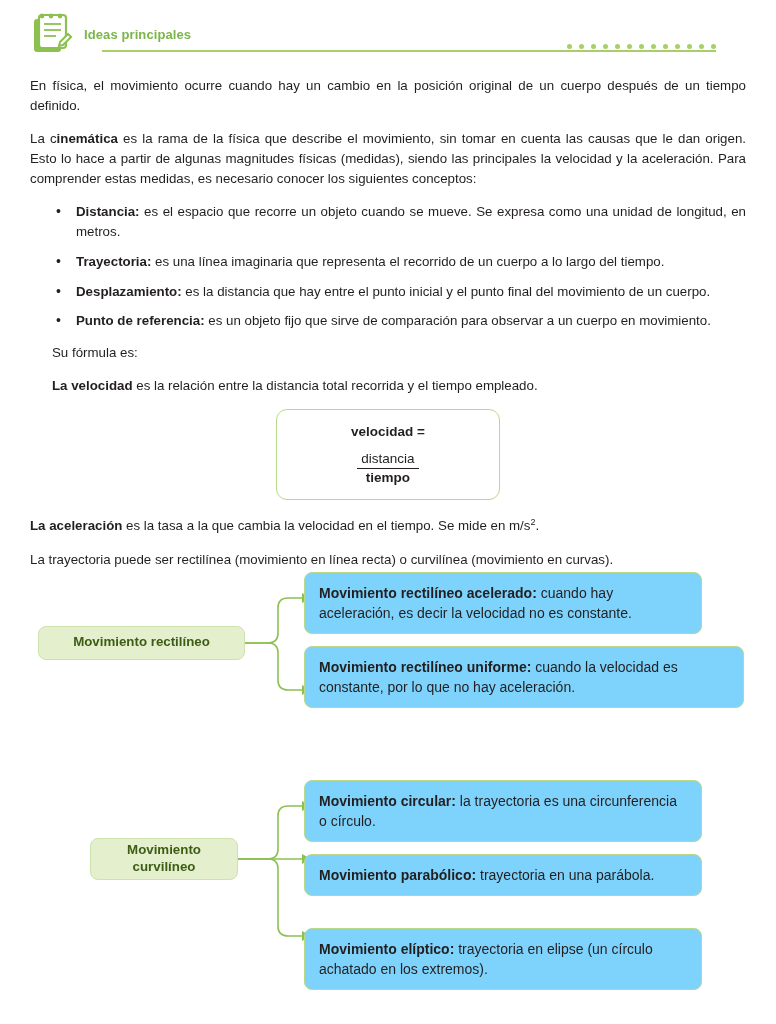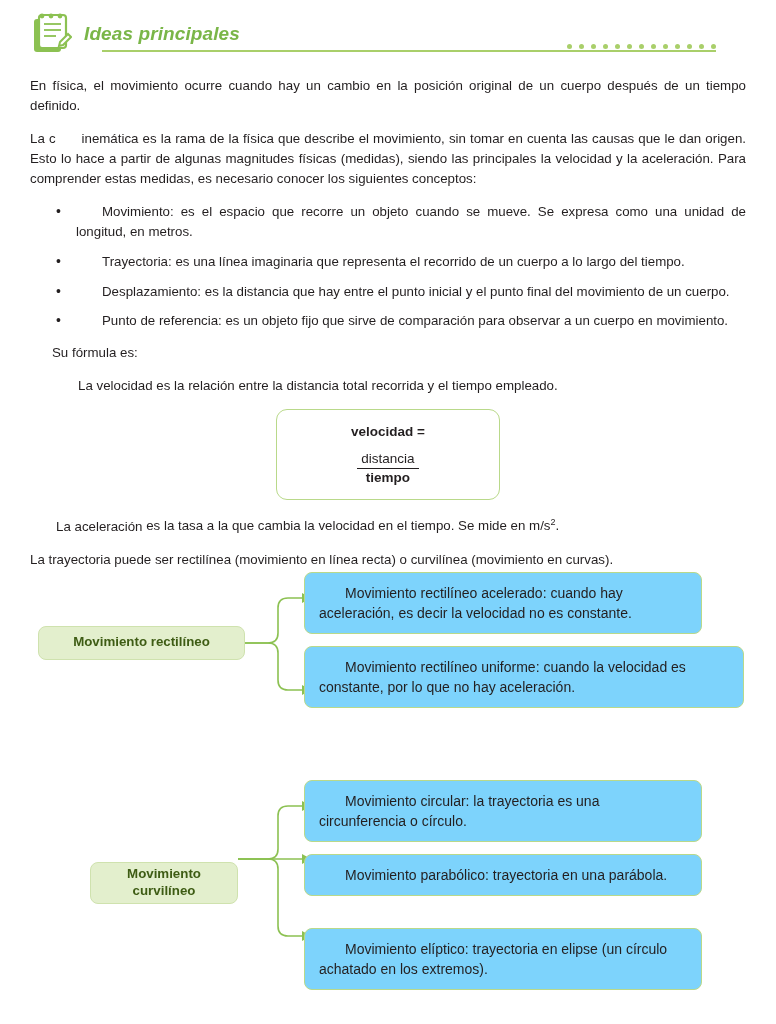--- a/index.html
+++ b/index.html
@@ -31,25 +31,24 @@
     position: relative;
   }
   .header-icon {
     width: 42px;
     height: 44px;
     position: relative;
     flex: 0 0 auto;
     margin-right: 12px;
   }
   .header-title {
-    font-size: 19px;
+    font-size: 13px;
     font-weight: bold;
     color: #7ab648;
     letter-spacing: 0.1px;
-    font-style: italic;
   }
   .header-rule {
     position: absolute;
     left: 72px;
     right: 30px;
     top: 50px;
     height: 2px;
     background: #a9cf6a;
   }
   .header-dots {
@@ -97,21 +96,21 @@
     content: "•";
     position: absolute;
     left: 26px;
     top: -1px;
     font-size: 14px;
   }
   .indent {
     padding-left: 22px;
     margin: 0 0 8px 0;
   }
-  b { font-weight: normal; margin-left: 26px; }
+  b { font-weight: bold; }
 
   
   .formula-wrap {
     display: flex;
     justify-content: center;
     margin: 12px 0 16px 0;
   }
   .formula-box {
     border: 1px solid #b9d98a;
     border-radius: 11px;
@@ -220,21 +219,21 @@
     </div>
   </div>
 
   <div class="content">
 
     <p class="para">En física, el movimiento ocurre cuando hay un cambio en la posición original de un cuerpo después de un tiempo definido.</p>
 
     <p class="para"><span>La c</span><b>inemática</b><span> es la rama de la física que describe el movimiento, sin tomar en cuenta las causas que le dan origen. Esto lo hace a partir de algunas magnitudes físicas (medidas), siendo las principales la velocidad y la aceleración. Para comprender estas medidas, es necesario conocer los siguientes conceptos:</span></p>
 
     <ul class="bullets">
-      <li><b>Movimiento:</b><span> es el espacio que recorre un objeto cuando se mueve. Se expresa como una unidad de longitud, en metros.</span></li>
+      <li><b>Distancia:</b><span> es el espacio que recorre un objeto cuando se mueve. Se expresa como una unidad de longitud, en metros.</span></li>
       <li><b>Trayectoria:</b><span> es una línea imaginaria que representa el recorrido de un cuerpo a lo largo del tiempo.</span></li>
       <li><b>Desplazamiento:</b><span> es la distancia que hay entre el punto inicial y el punto final del movimiento de un cuerpo.</span></li>
       <li><b>Punto de referencia:</b><span> es un objeto fijo que sirve de comparación para observar a un cuerpo en movimiento.</span></li>
     </ul>
 
     <p class="para indent">Su fórmula es:</p>
 
     <p class="para indent"><b>La velocidad</b><span> es la relación entre la distancia total recorrida y el tiempo empleado.</span></p>
 
     <div class="formula-wrap">
@@ -272,21 +271,21 @@
 
   <div class="diagram" style="height:220px; margin-top:36px;">
     <svg width="716" height="220">
       <path d="M208 73 H238 Q248 73 248 63 V30 Q248 20 258 20 H272" fill="none" stroke="#8cc152" stroke-width="1.6"></path>
       <path d="M208 73 H262 Q272 73 272 73 H272" fill="none" stroke="#8cc152" stroke-width="1.6"></path>
       <path d="M208 73 H238 Q248 73 248 83 V140 Q248 150 258 150 H272" fill="none" stroke="#8cc152" stroke-width="1.6"></path>
       <polygon points="272,15 281,20 272,25" fill="#8cc152"></polygon>
       <polygon points="272,68 281,73 272,78" fill="#8cc152"></polygon>
       <polygon points="272,145 281,150 272,155" fill="#8cc152"></polygon>
     </svg>
-    <div class="node-label" style="left:60px; top:52px; width:148px; height:42px; flex-direction:column;margin-top:24px;">
+    <div class="node-label" style="left:60px; top:52px; width:148px; height:42px; flex-direction:column;">
       <span>Movimiento</span>
       <span>curvilíneo</span>
     </div>
     <div class="node-box" style="left:274px; top:-6px; width:398px;">
       <b>Movimiento circular:</b><span> la trayectoria es una circunferencia o círculo.</span>
     </div>
     <div class="node-box" style="left:274px; top:68px; width:398px;">
       <b>Movimiento parabólico:</b><span> trayectoria en una parábola.</span>
     </div>
     <div class="node-box" style="left:274px; top:142px; width:398px;">

